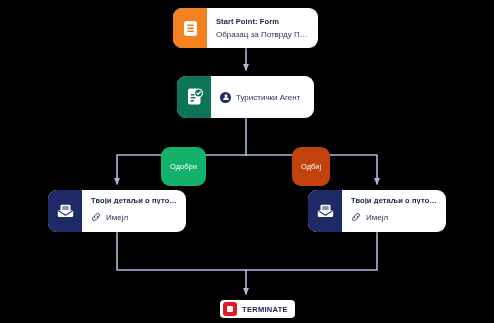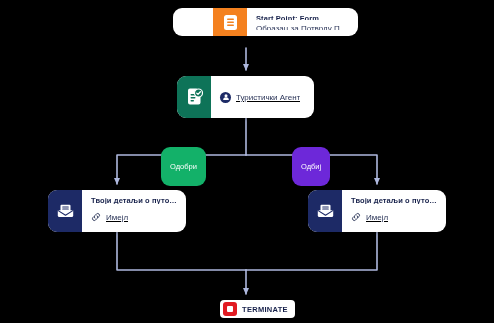--- a/index.html
+++ b/index.html
@@ -63,26 +63,25 @@
     color: #2b3558;
     white-space: nowrap;
     overflow: hidden;
     text-overflow: ellipsis;
   }
   .node-sub-row {
     display: flex;
     align-items: center;
     gap: 5px;
     min-width: 0;
-    text-decoration: underline;
   }
   .node-sub-row .node-sub { font-size: 8px; }
 
   
-  #node-start     { left: 173px; top: 8px;   width: 145px; height: 28px; padding-left: 40px; }
+  #node-start     { left: 173px; top: 8px;   width: 145px; height: 40px; }
   #node-start .node-icon   { background: #F4811F; }
 
   #node-approval  { left: 177px; top: 76px;  width: 137px; height: 42px; }
   #node-approval .node-icon{ background: #0E7358; }
 
   #node-email-approved { left: 48px;  top: 190px; width: 138px; height: 42px; }
   #node-email-rejected { left: 308px; top: 190px; width: 138px; height: 42px; }
   #node-email-approved .node-icon,
   #node-email-rejected .node-icon { background: #1D2A66; }
 
@@ -93,21 +92,21 @@
     border-radius: 9px;
     display: flex;
     align-items: center;
     justify-content: center;
     padding: 12px 9px;
     font-size: 7.5px;
     color: #ffffff;
     white-space: nowrap;
   }
   #badge-approve { left: 161px; top: 147px; background: #13B169; }
-  #badge-reject  { left: 292px; top: 147px; background: #6d28d9; }
+  #badge-reject  { left: 292px; top: 147px; background: #c2410c; }
 
   
   #node-terminate {
     position: absolute;
     left: 220px;
     top: 300px;
     height: 18px;
     background: #ffffff;
     border-radius: 4px;
     display: flex;

